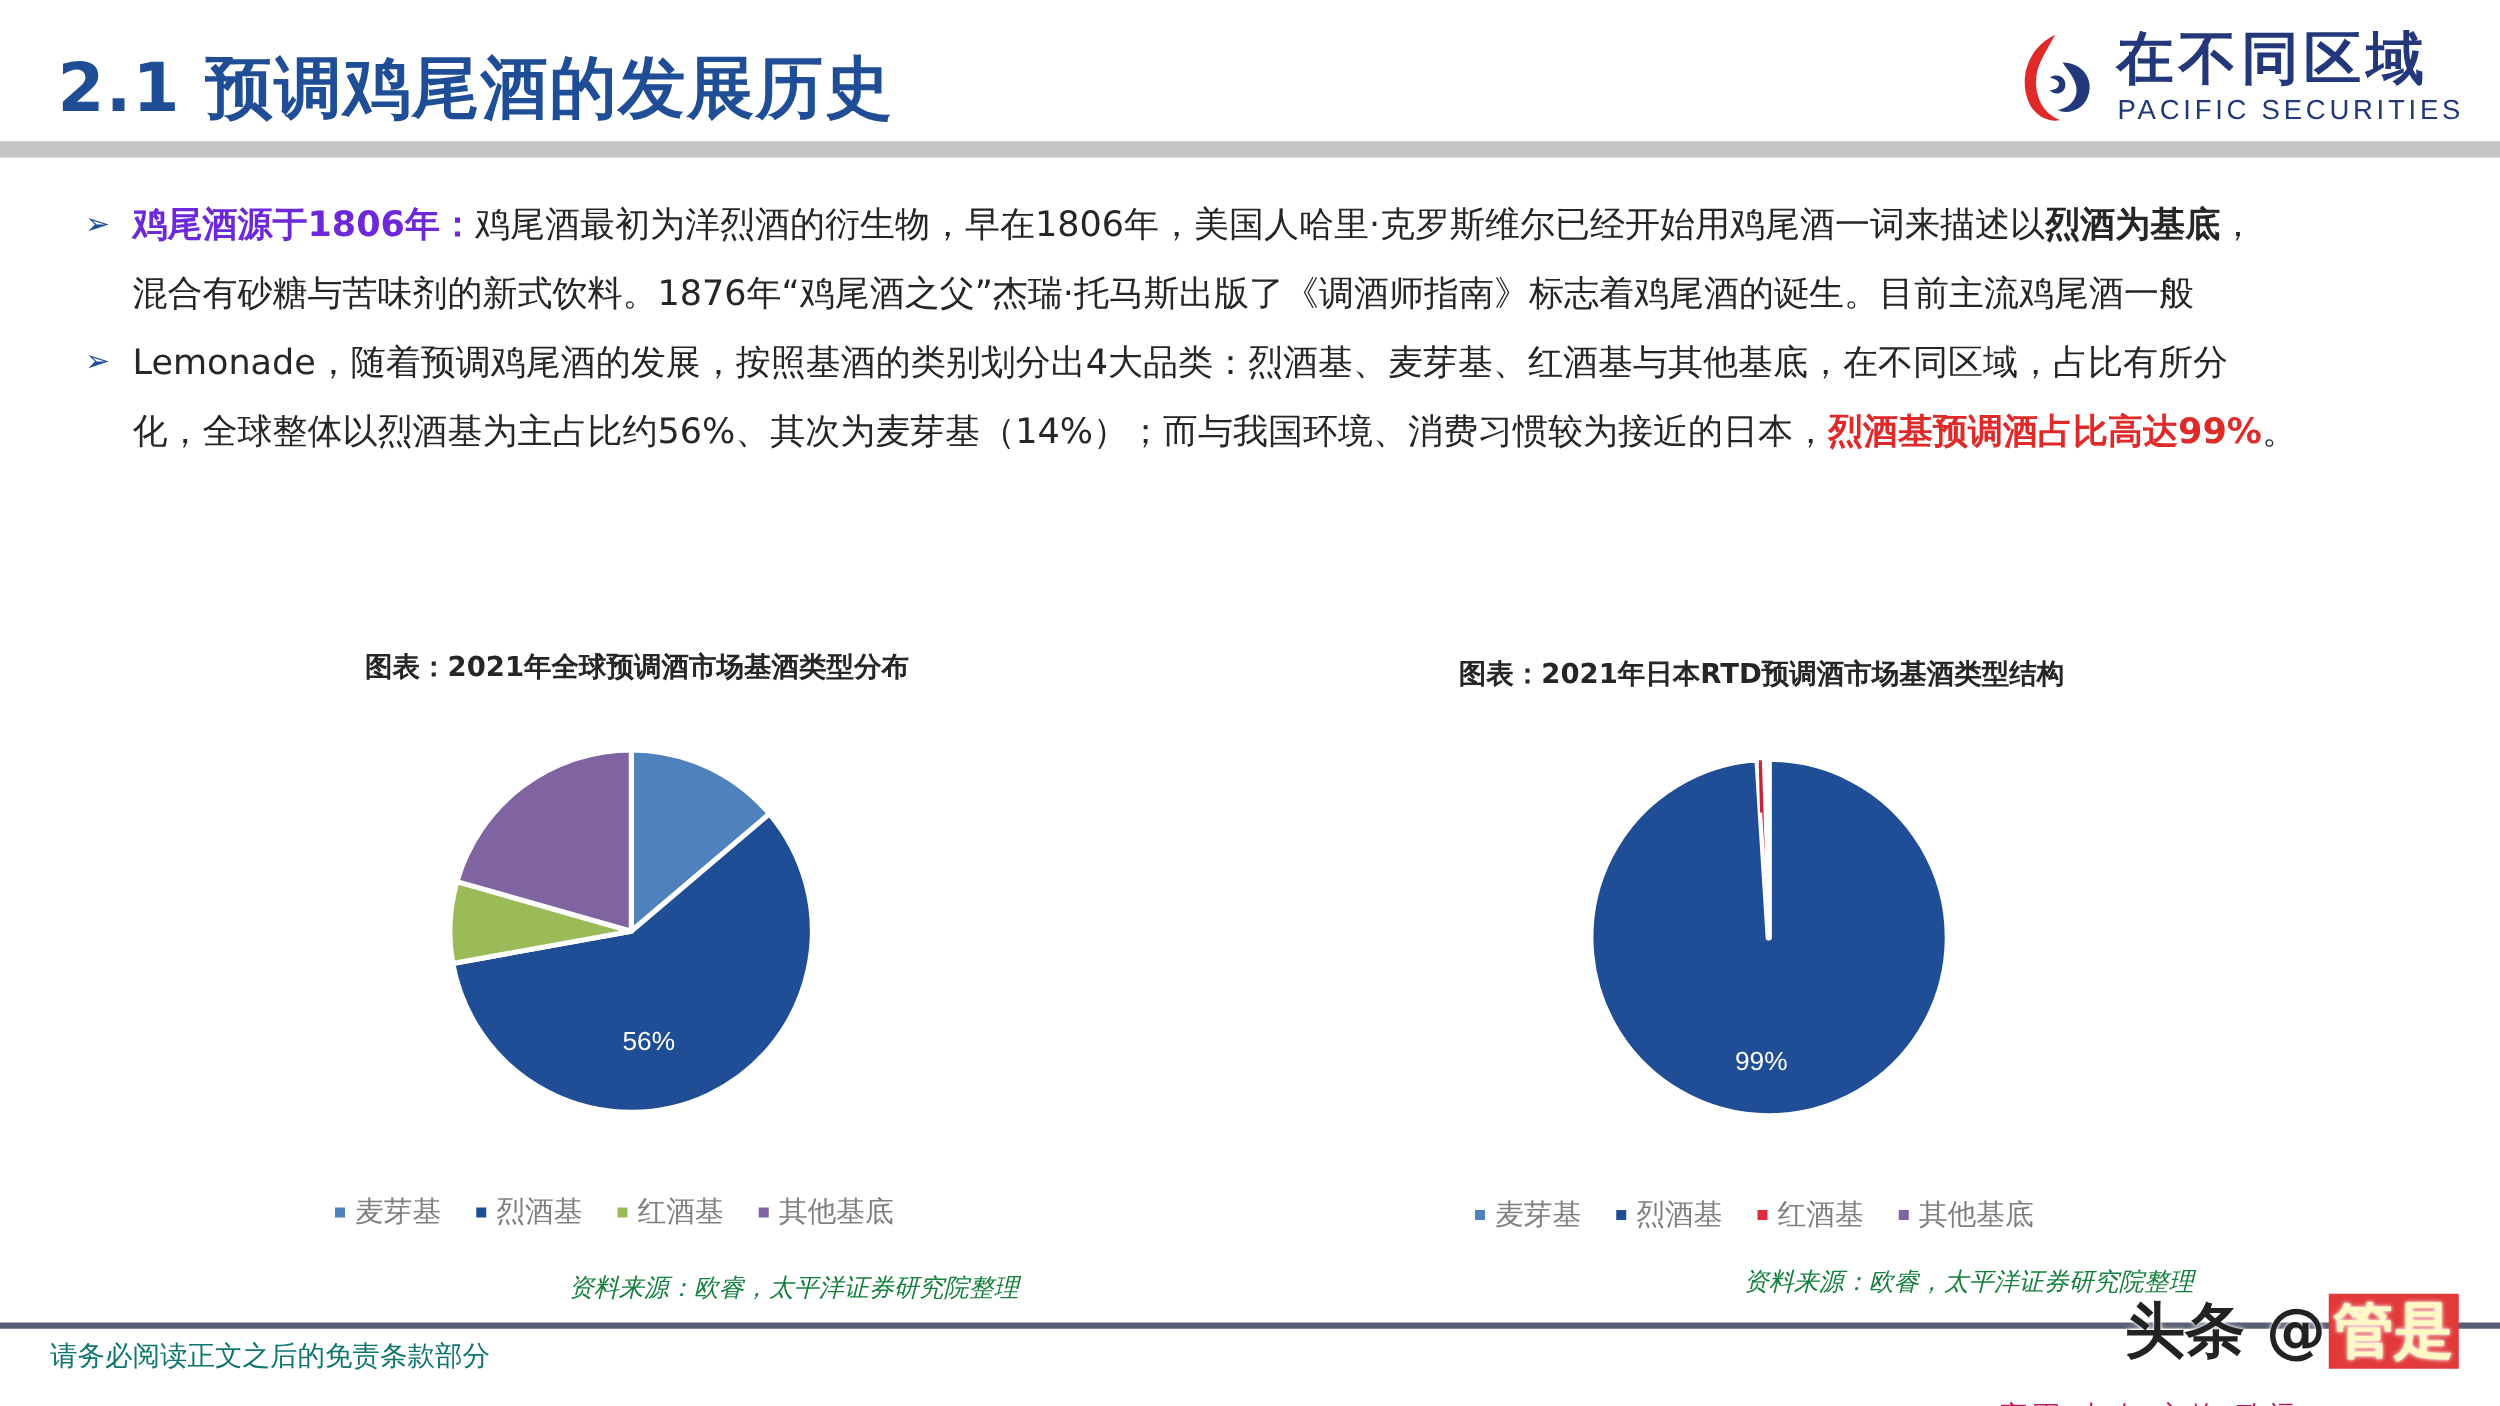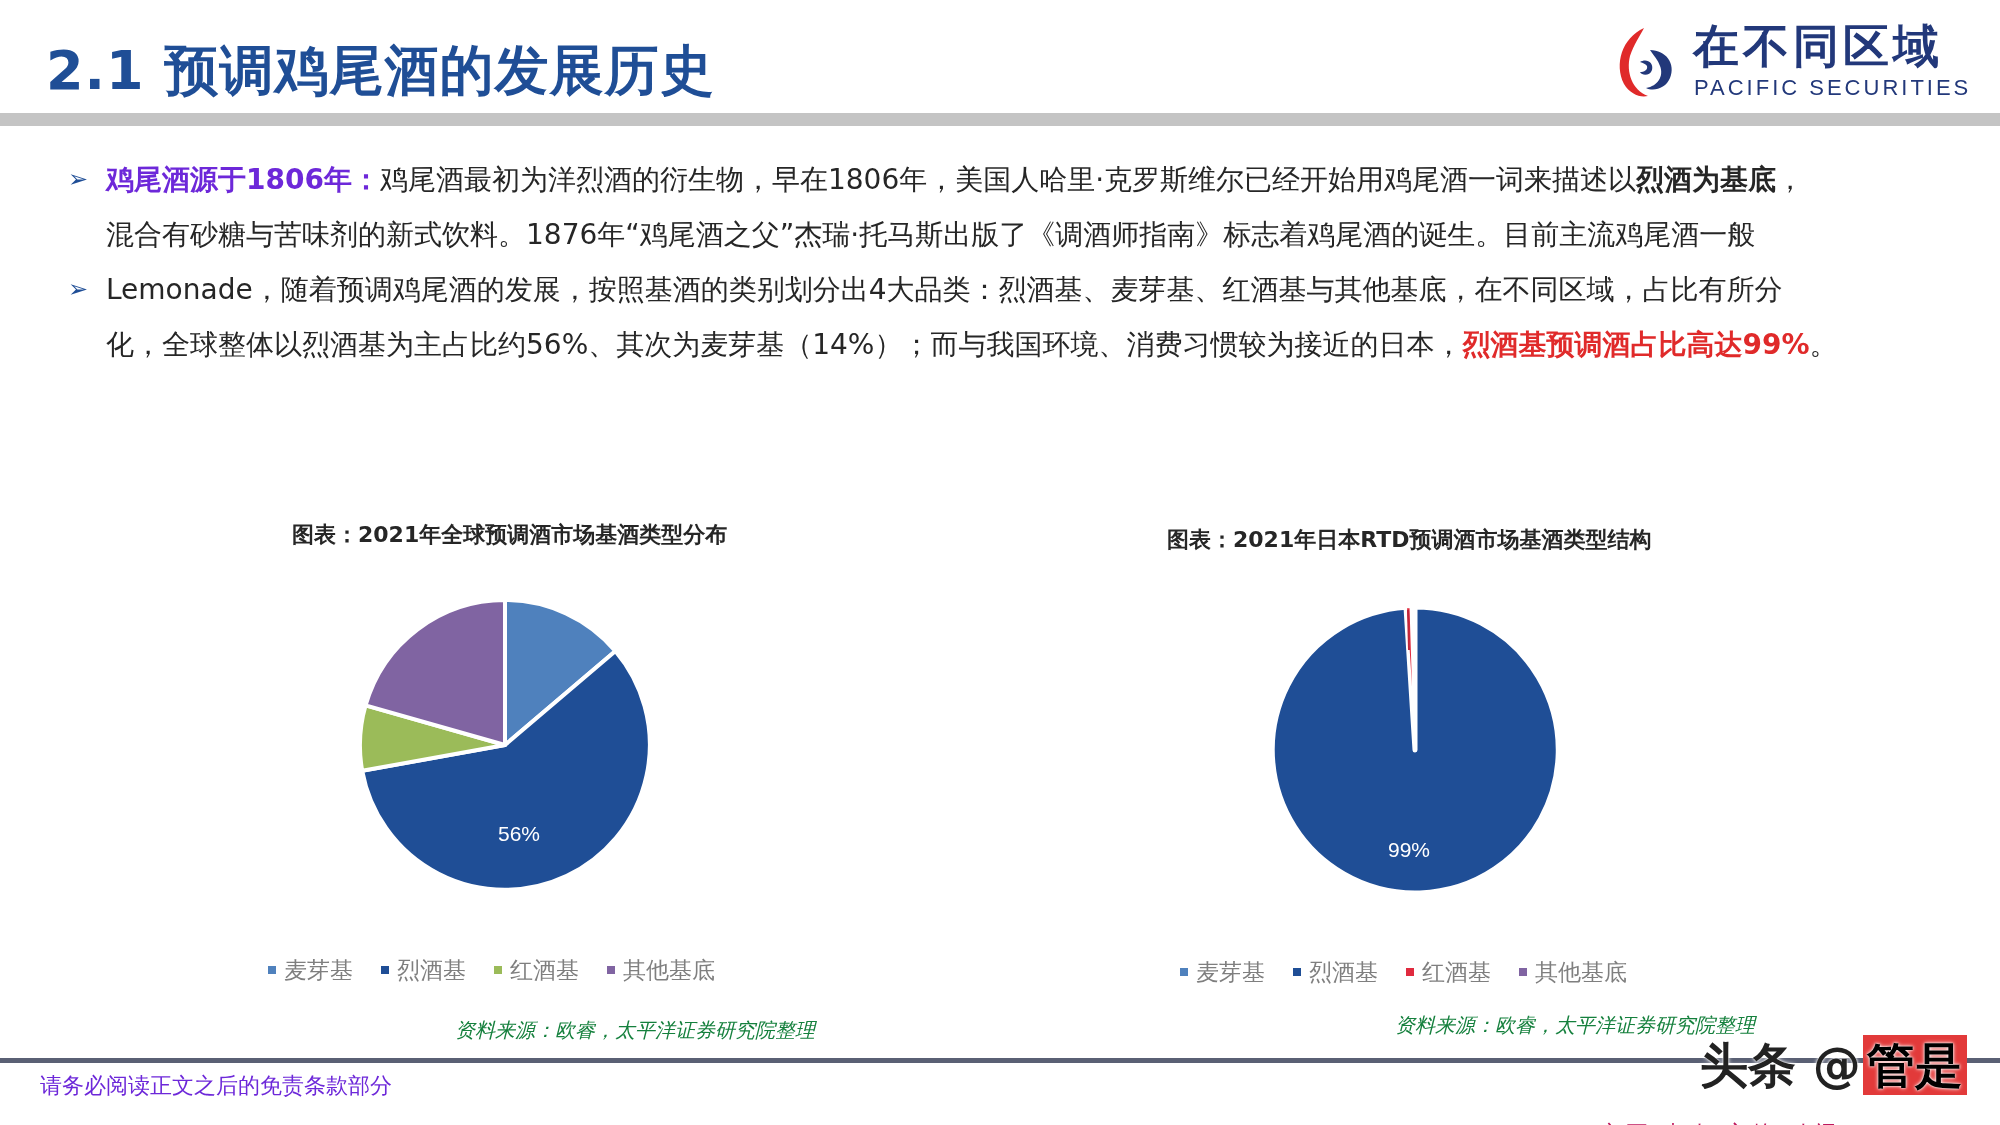--- a/index.html
+++ b/index.html
@@ -49,33 +49,33 @@
   .legend-item { display: flex; align-items: center; gap: 8px; }
   .legend-swatch { width: 8px; height: 8px; display: inline-block; }
   .source {
     position: absolute; font-size: 20px; font-style: italic; color: #15803d; line-height: 26px;
     font-family: "DejaVu Serif", serif;
   }
   .footer-rule {
     position: absolute; left: 0; top: 1058px; width: 2000px; height: 5px; background: #5a6074;
   }
   .footer-left {
-    position: absolute; left: 40px; top: 1072px; font-size: 22px; color: #6d28d9; line-height: 28px;
+    position: absolute; left: 40px; top: 1072px; font-size: 22px; color: #0f766e; line-height: 28px;
     font-family: "DejaVu Serif", serif;
   }
   .footer-right {
     position: absolute; left: 1600px; top: 1072px; font-size: 22px; color: #be185d; line-height: 28px;
     font-family: "DejaVu Serif", serif; letter-spacing: 4px; margin-top: 48px;
   }
   .watermark {
     position: absolute; left: 1700px; top: 1035px; height: 60px;
     display: flex; align-items: center; font-size: 48px; color: #222; font-weight: bold;
     line-height: 60px; text-shadow: 0 0 2px #fff, 0 0 4px #fff;
   }
-  .watermark-badge { background: #e23a3a; color: #000000; padding: 0 4px; margin-left: 2px; }
+  .watermark-badge { background: #e23a3a; color: #fef9c3; padding: 0 4px; margin-left: 2px; }
 </style>
 </head>
 <body>
 
 <div class="page-title">2.1 预调鸡尾酒的发展历史</div>
 
 <div class="logo">
   <svg width="78" height="78" viewBox="0 0 78 78" style="position:absolute;left:0;top:6px;">
     <path d="M34 4 C12 14 4 40 14 60 C20 70 30 74 38 72 C22 66 16 48 20 32 C24 20 30 12 34 4 Z" fill="#e02a2a"></path>
     <path d="M40 26 C56 26 66 40 60 54 C56 64 44 68 36 64 C48 62 54 52 50 42 C48 36 44 32 40 26 Z" fill="#22387a"></path>

